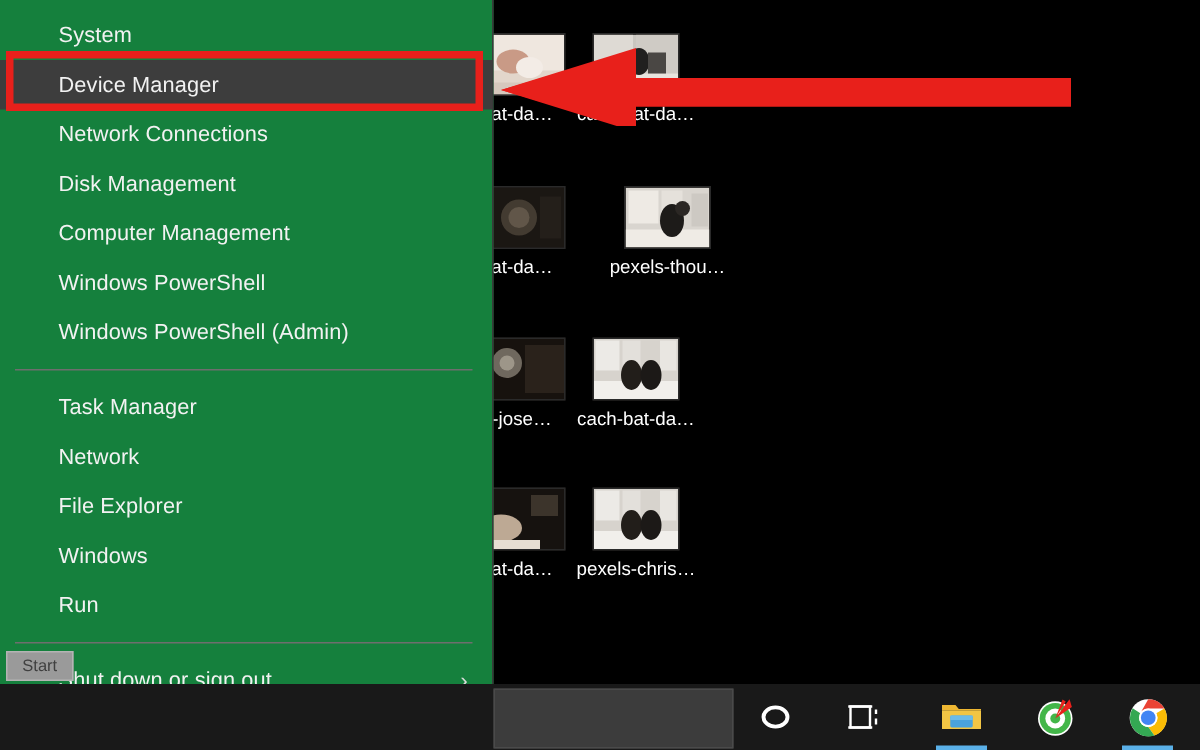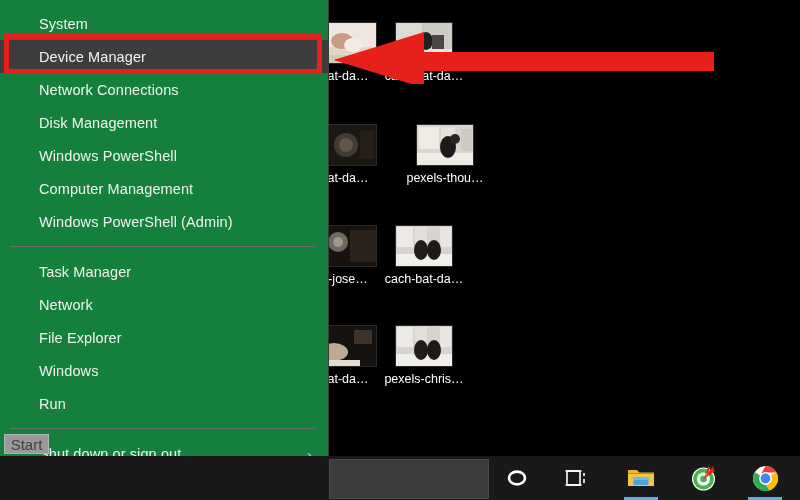--- a/index.html
+++ b/index.html
@@ -122,21 +122,21 @@
   
   #start-tooltip {
     position: absolute;
     left: 4px;
     top: 434px;
     width: 45px;
     height: 20px;
     background: #9a9a9a;
     border: 1px solid #b4b4b4;
     color: #404040;
-    font-size: 15px;
+    font-size: 11px;
     display: flex;
     align-items: center;
     justify-content: center;
     box-sizing: border-box;
   }
 
   
   #taskbar {
     position: absolute;
     left: 0;
@@ -307,24 +307,24 @@
     <div class="menu-item selected">
       <span>Device Manager</span>
     </div>
     <div class="menu-item">
       <span>Network Connections</span>
     </div>
     <div class="menu-item">
       <span>Disk Management</span>
     </div>
     <div class="menu-item">
+      <span>Computer Management</span>
+    </div>
+    <div class="menu-item">
       <span>Windows PowerShell</span>
-    </div>
-    <div class="menu-item">
-      <span>Computer Management</span>
     </div>
     <div class="menu-item">
       <span>Windows PowerShell (Admin)</span>
     </div>
 
     <div class="menu-sep"></div>
 
     <div class="menu-item">
       <span>Task Manager</span>
     </div>

